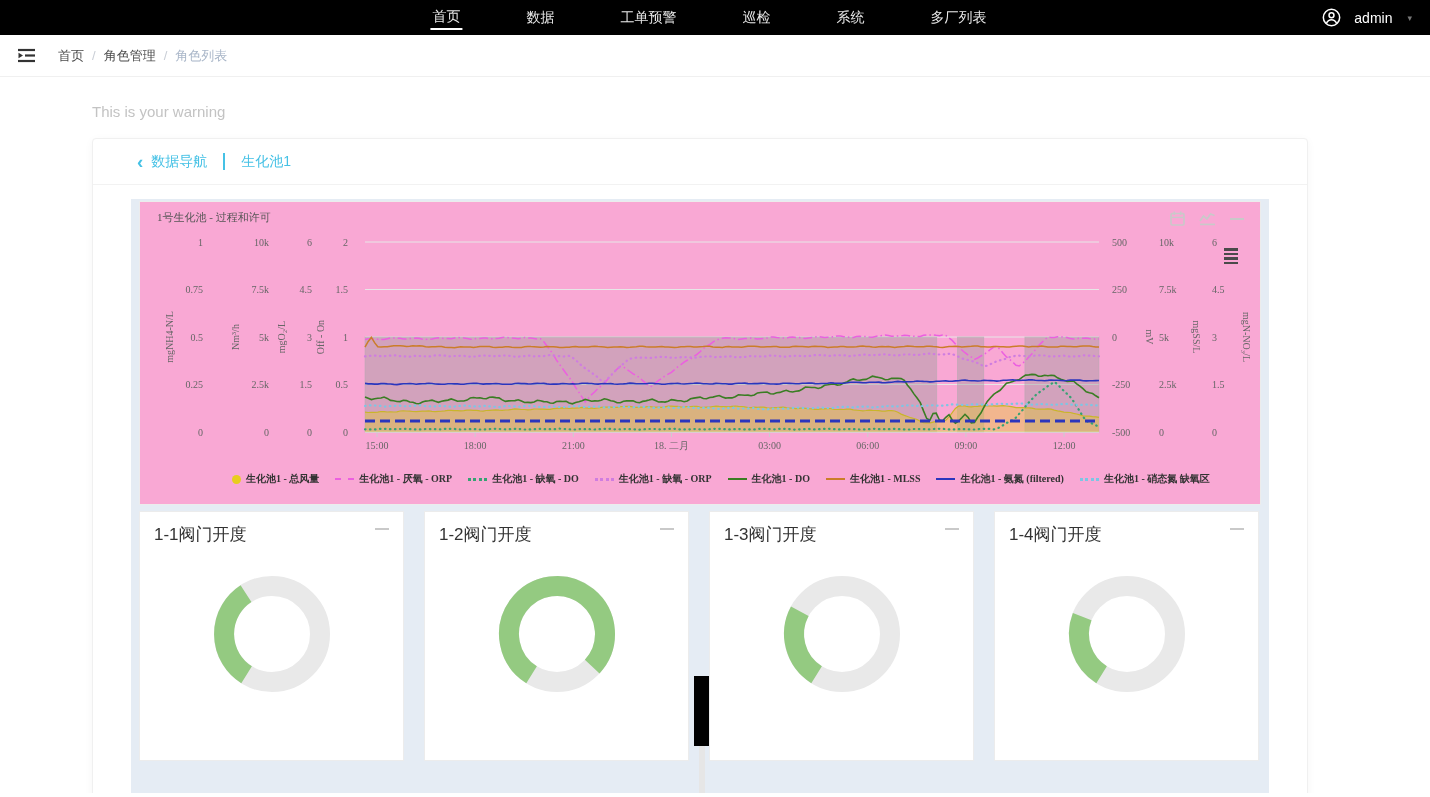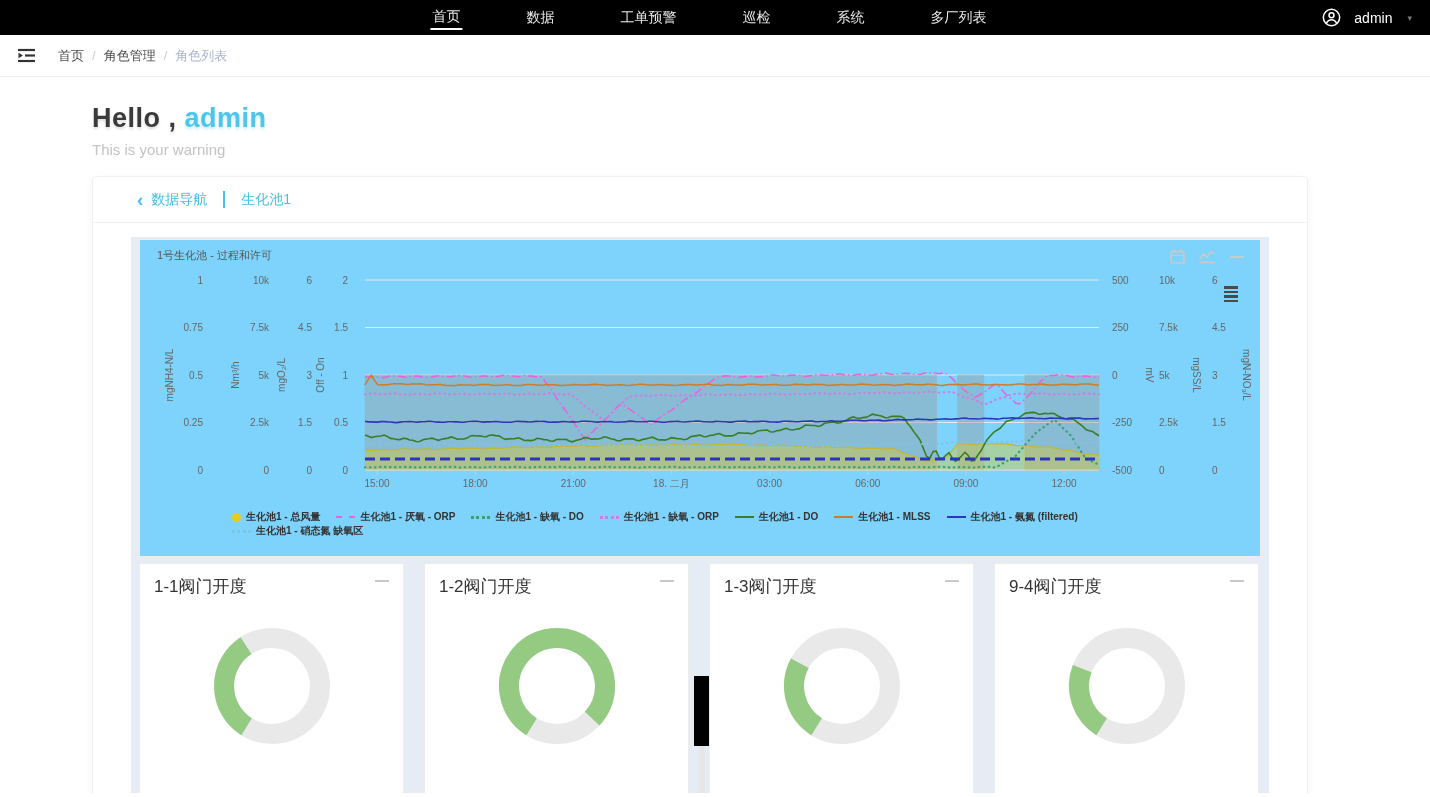--- a/index.html
+++ b/index.html
@@ -41,21 +41,21 @@
   .subnav .divider { width:2px; height:17px; background:#45c1e5; margin:0 16px; }
   .subnav .current { cursor:pointer; }
 
   
   .panel { margin:14px 38px 0; background:#e5ecf4; }
   .panel-header { padding:9px 16px 8px; font-size:17px; color:#3d3d3d; background:#dfe8f1; }
   .panel-body { padding:2px 8px 40px; }
   .section-title { font-size:15px; font-weight:700; color:#1f1f1f; margin:14px 0 8px; }
 
   
-  .chart-card { position:relative; background:#7dd3fc; border:1px solid #ececec; padding:30px 0 10px; }
+  .chart-card { position:relative; background:#f9a8d4; border:1px solid #ececec; padding:30px 0 10px;font-family:Liberation Serif, serif; }
   .chart-title { position:absolute; top:8px; left:17px; font-size:11px; color:#555; }
   .chart-icons { position:absolute; top:9px; right:16px; display:flex; gap:14px; align-items:center; }
   .chart-icons .icon { cursor:pointer; display:flex; }
   .chart-menu { position:absolute; top:46px; right:22px; cursor:pointer; display:flex; flex-direction:column; gap:2px; }
   .chart-menu i { display:block; width:14px; height:2.6px; background:#4a4a4a; }
   #main-chart { display:block; }
 
   
   .legend { padding:12px 30px 2px 92px; }
   .legend-row { display:flex; flex-wrap:wrap; margin-bottom:6px; }
@@ -119,21 +119,20 @@
         <span class="crumb">首页</span>
         <span class="crumb-sep">/</span>
         <span class="crumb">角色管理</span>
         <span class="crumb-sep">/</span>
         <span class="crumb last">角色列表</span>
       </nav>
   </div>
 
   <main>
     <div class="greeting">
-      <h1><span>Hello ,</span> <span class="accent">admin</span></h1>
       <p>This is your warning</p>
     </div>
 
     <section class="card">
       <div class="subnav">
         <span class="back">
           <span class="chev">‹</span>
           <span>数据导航</span>
         </span>
         <span class="divider"></span>
@@ -312,21 +311,21 @@
                 <div class="gauge-title">1-3阀门开度</div>
                 <span class="gauge-min">
                   <span class="minus-glyph"></span>
                 </span>
                 <svg width="150" height="150">
                   <circle cx="75" cy="75" r="48" fill="none" stroke="#e9e9e9" stroke-width="20"></circle>
                   <path d="M49.6 115.7 A48 48 0 0 1 32.8 52.2" fill="none" stroke="#94ca81" stroke-width="20"></path>
                 </svg>
               </div>
               <div class="gauge-card">
-                <div class="gauge-title">9-4阀门开度</div>
+                <div class="gauge-title">1-4阀门开度</div>
                 <span class="gauge-min">
                   <span class="minus-glyph"></span>
                 </span>
                 <svg width="150" height="150">
                   <circle cx="75" cy="75" r="48" fill="none" stroke="#e9e9e9" stroke-width="20"></circle>
                   <path d="M49.6 115.7 A48 48 0 0 1 30.2 57.6" fill="none" stroke="#94ca81" stroke-width="20"></path>
                 </svg>
               </div>
             </div>
         </div>

